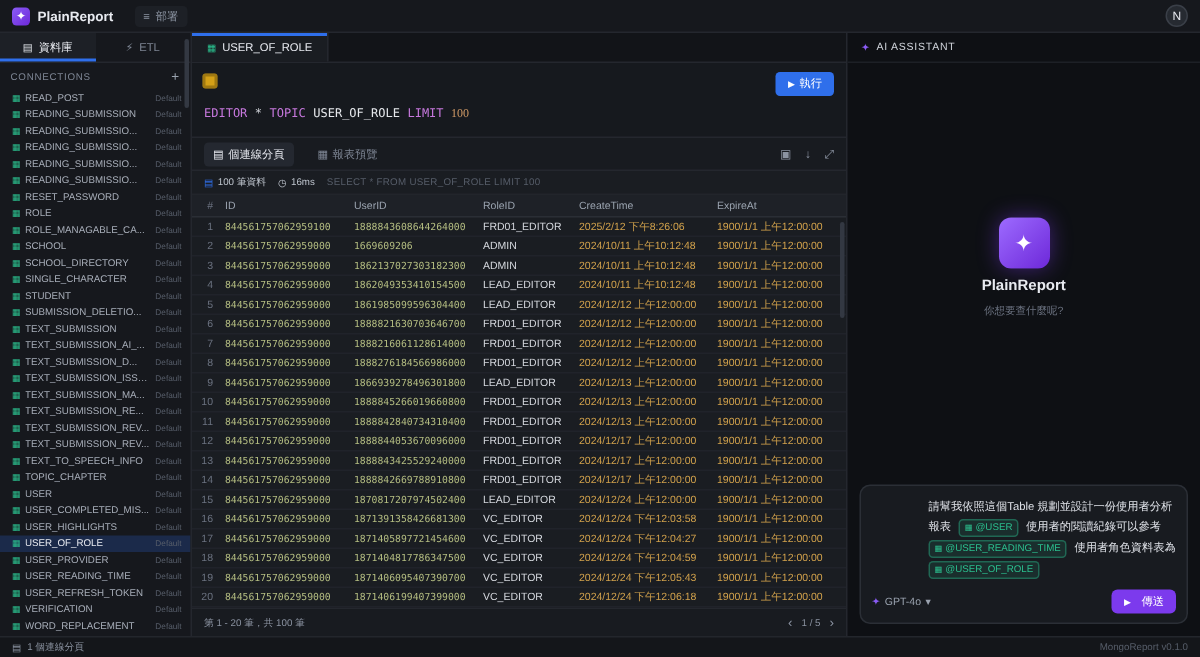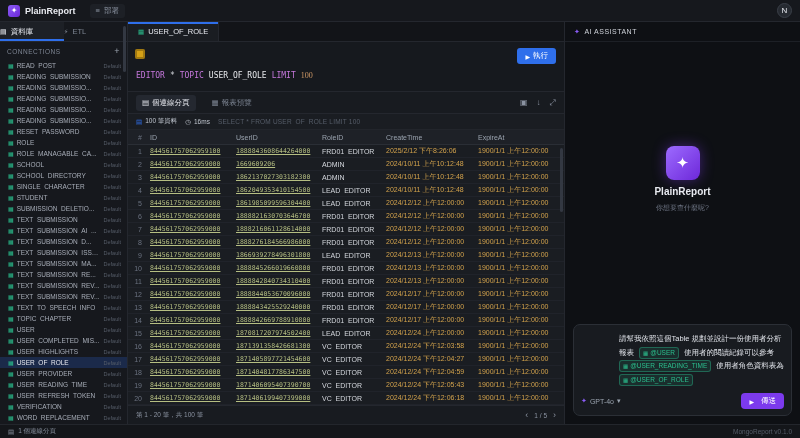--- a/index.html
+++ b/index.html
@@ -20,21 +20,21 @@
   .avatar { width:15px; height:15px; border-radius:50%; background:#262a31; border:1px solid #3a3f48;
     color:#e8eaf0; font-size:8px; display:flex; align-items:center; justify-content:center; }
 
   
   .body { flex:1; display:flex; min-height:0; }
 
   
   .sidebar { width:128px; flex:0 0 auto; background:#16181d; border-right:1px solid #24272e;
     display:flex; flex-direction:column; position:relative; }
   .side-tabs { height:20px; display:flex; border-bottom:1px solid #24272e; flex:0 0 auto; }
-  .side-tab { flex:1; display:flex; align-items:center; justify-content:flex-start; gap:4px;
+  .side-tab { flex:1; display:flex; align-items:center; justify-content:center; gap:4px;
     font-size:7.5px; color:#7d8593; }
   .side-tab.active { color:#e8eaf0; background:#1d2026; box-shadow:inset 0 -2px 0 #2f6feb; }
   .side-tab .ticon { font-size:7px; }
   .conn-header { height:18px; display:flex; align-items:center; padding:0 7px; flex:0 0 auto;
     font-size:6.5px; letter-spacing:.5px; color:#7d8593; }
   .conn-plus { margin-left:auto; color:#9aa3af; font-size:9px; line-height:9px; cursor:default; }
   .table-list { flex:1; overflow:hidden; position:relative; }
   .side-item { height:11px; display:flex; align-items:center; gap:3px; padding:0 6px 0 8px;
     font-size:6.5px; color:#a7adb8; white-space:nowrap; }
   .side-item.selected { background:rgba(47,111,235,.22); color:#e8eaf0; }
@@ -76,21 +76,21 @@
   .thead { height:15px; display:flex; align-items:center; background:#1e2127; border-bottom:1px solid #2a2e35;
     font-size:7px; color:#9aa3af; }
   .tr { height:13px; display:flex; align-items:center; border-bottom:1px solid #20232a; font-size:7px; }
   .td,.th { padding:0 4px; overflow:hidden; white-space:nowrap; }
   .c-n   { width:18px; color:#6b7280; text-align:right; flex:0 0 auto; }
   .c-id  { width:86px; flex:0 0 auto; }
   .c-user{ width:86px; flex:0 0 auto; }
   .c-role{ width:64px; flex:0 0 auto; }
   .c-date{ width:92px; flex:0 0 auto; }
   .c-exp { flex:1; min-width:0; }
-  .td.c-id,.td.c-user { font-family:"DejaVu Sans Mono",monospace; color:#b5be82; font-size:6.5px;text-decoration:underline; }
+  .td.c-id,.td.c-user { font-family:"DejaVu Sans Mono",monospace; color:#b5be82; font-size:6.5px; }
   .td.c-role { color:#d4d7dd; }
   .td.c-date,.td.c-exp { color:#d2a24c; }
   .grid-thumb { position:absolute; right:1px; top:18px; width:3px; height:64px; border-radius:2px; background:#333842; }
 
   .pagination { height:19px; flex:0 0 auto; display:flex; align-items:center; padding:0 8px;
     border-top:1px solid #24272e; background:#181b20; font-size:6.5px; color:#8b93a1; }
   .pg-ctrl { margin-left:auto; display:flex; align-items:center; gap:6px; }
   .pg-btn { color:#8b93a1; font-size:9px; line-height:9px; }
 
   

